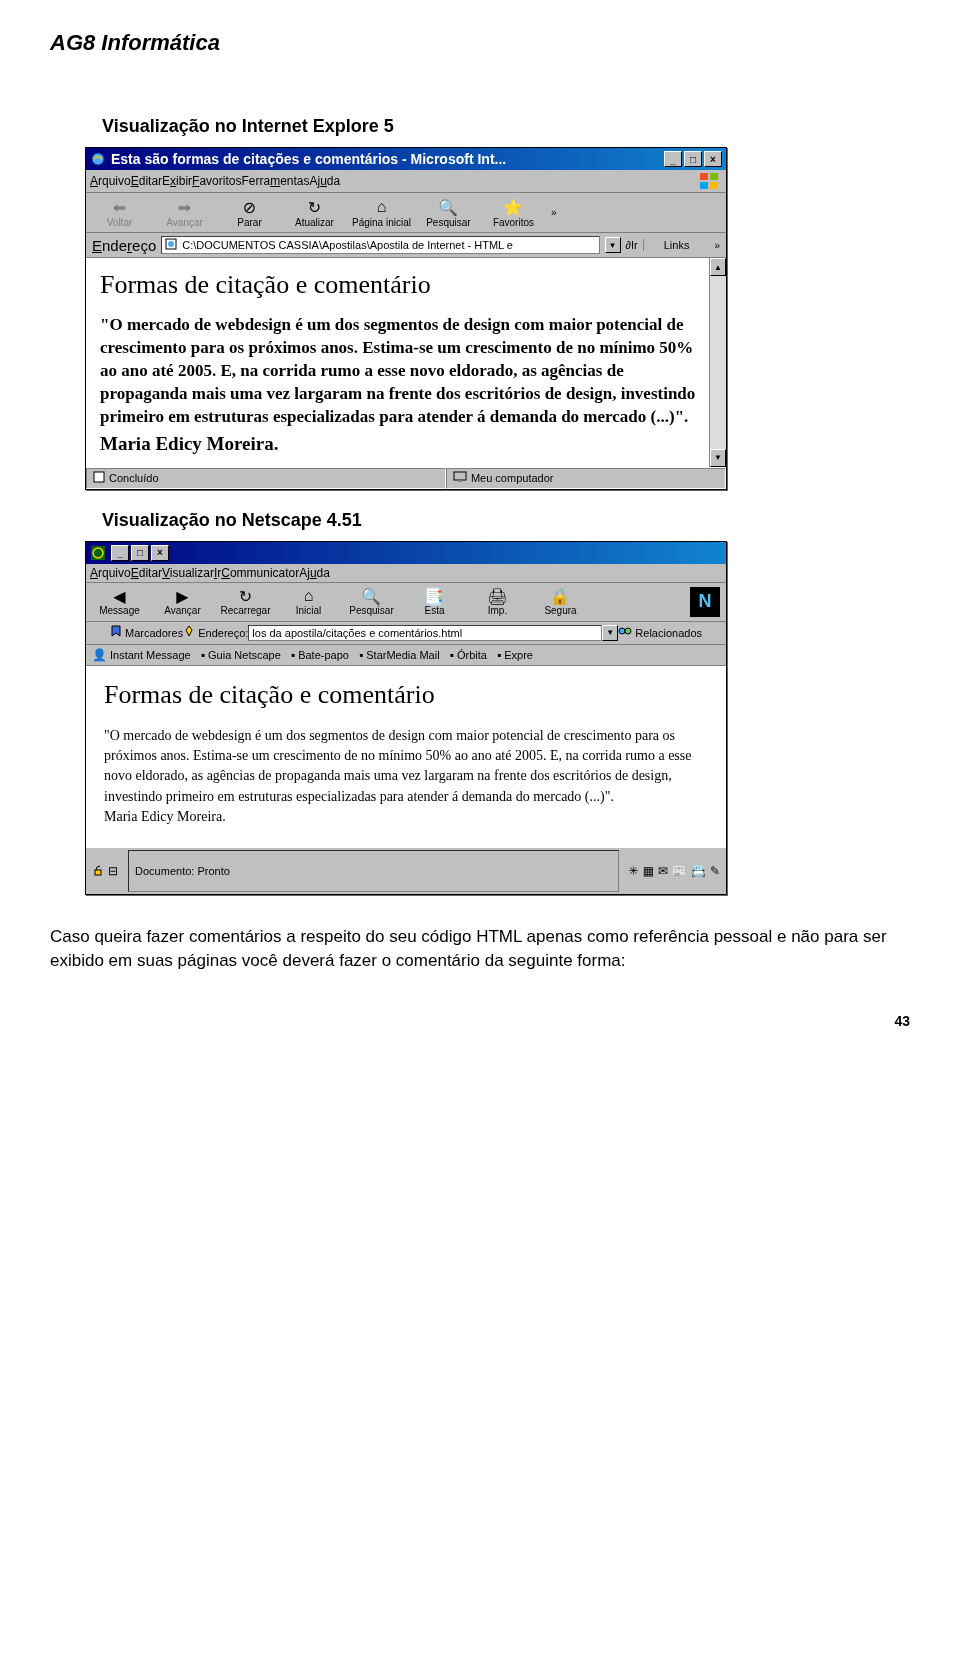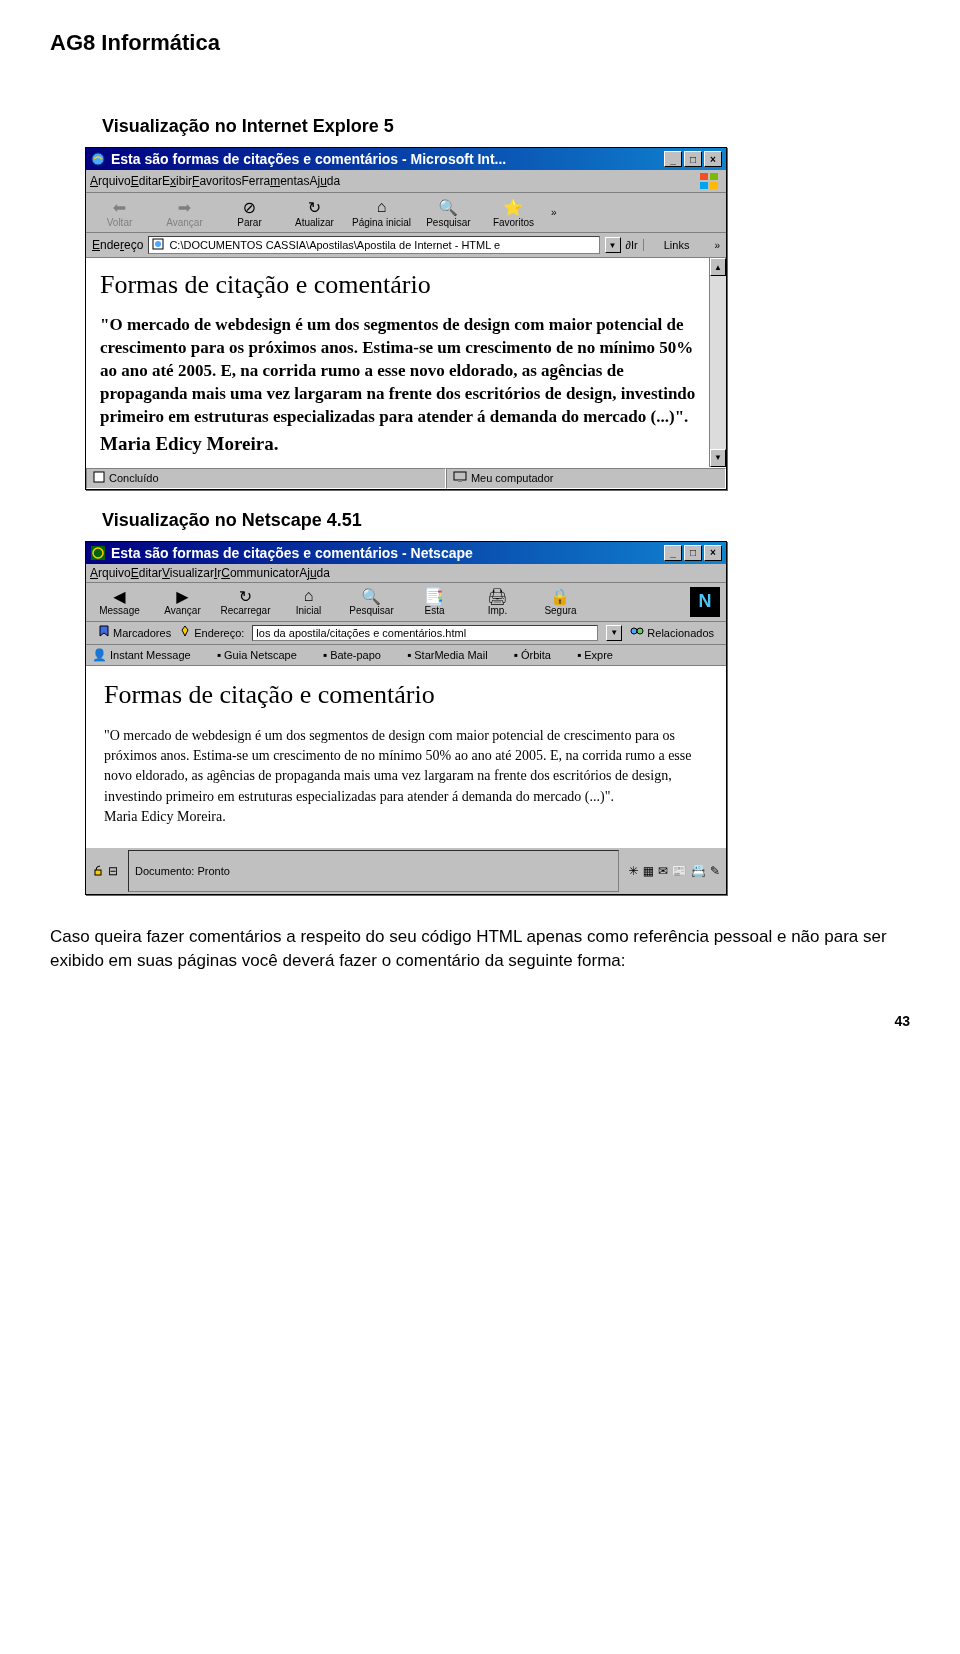--- a/index.html
+++ b/index.html
@@ -5,20 +5,21 @@
   body {
     margin: 0;
     padding: 30px 50px;
     font-family: Arial, Helvetica, sans-serif;
     background: #fff;
     width: 860px;
   }
   .page-header {
     font-size: 22px;
     font-weight: bold;
+    font-style: italic;
     margin-bottom: 60px;
   }
   .section-title {
     font-size: 18px;
     font-weight: bold;
     margin: 20px 0 10px 52px;
   }
   .window {
     margin-left: 35px;
     border: 1px solid #000;
@@ -101,21 +102,21 @@
   .tbtn.disabled { color: #808080; }
   .addrbar {
     background: #c0c0c0;
     padding: 3px 6px;
     display: flex;
     gap: 5px;
     align-items: center;
     font-size: 11px;
     border-bottom: 1px solid #808080;
   }
-  .addr-label { font-size: 12px; }
+  .addr-label { font-size: 15px; }
   .addr-input {
     flex: 1;
     background: #fff;
     border: 1px solid #808080;
     border-top-color: #404040;
     border-left-color: #404040;
     padding: 1px 3px;
     font-size: 11px;
     display: flex;
     align-items: center;
@@ -222,32 +223,31 @@
     background: #000;
     color: #4fc3f7;
     display: flex;
     align-items: center;
     justify-content: center;
     font-weight: bold;
     font-size: 18px;
   }
   .ns-bar2 {
     background: #c0c0c0;
-    padding: 3px 12px;
-    display: flex;
-    gap: 8px;
+    padding: 3px 24px;
+    display: flex;
     align-items: center;
     font-size: 11px;
     border-bottom: 1px solid #808080;
   }
   .ns-bar3 {
     background: #c0c0c0;
     padding: 3px 6px;
     display: flex;
-    gap: 26px;
+    gap: 10px;
     align-items: center;
     font-size: 11px;
     border-bottom: 1px solid #808080;
   }
   .ns-content {
     background: #fff;
     padding: 14px 18px 20px;
     font-family: "Times New Roman", serif;
   }
   .ns-h1 {
@@ -423,21 +423,20 @@
 <div class="section-title">Visualização no Netscape 4.51</div>
 
 <div class="window">
   <div class="titlebar">
     <span class="titlebar-icon">
       <svg width="14" height="14">
           <rect width="14" height="14" fill="#006400"></rect>
           <circle cx="7" cy="7" r="5" fill="none" stroke="#ffcc00" stroke-width="1.5"></circle>
         </svg>
     </span>
-    <span class="titlebar-text">Esta são formas de citações e comentários - Netscape</span>
     <div class="titlebar-btns">
       <div class="titlebar-btn">_</div>
       <div class="titlebar-btn">□</div>
       <div class="titlebar-btn">×</div>
     </div>
   </div>
   <div class="menubar">
     <span><span class="u">A</span>rquivo</span>
     <span><span class="u">E</span>ditar</span>
     <span><span class="u">V</span>isualizar</span>

